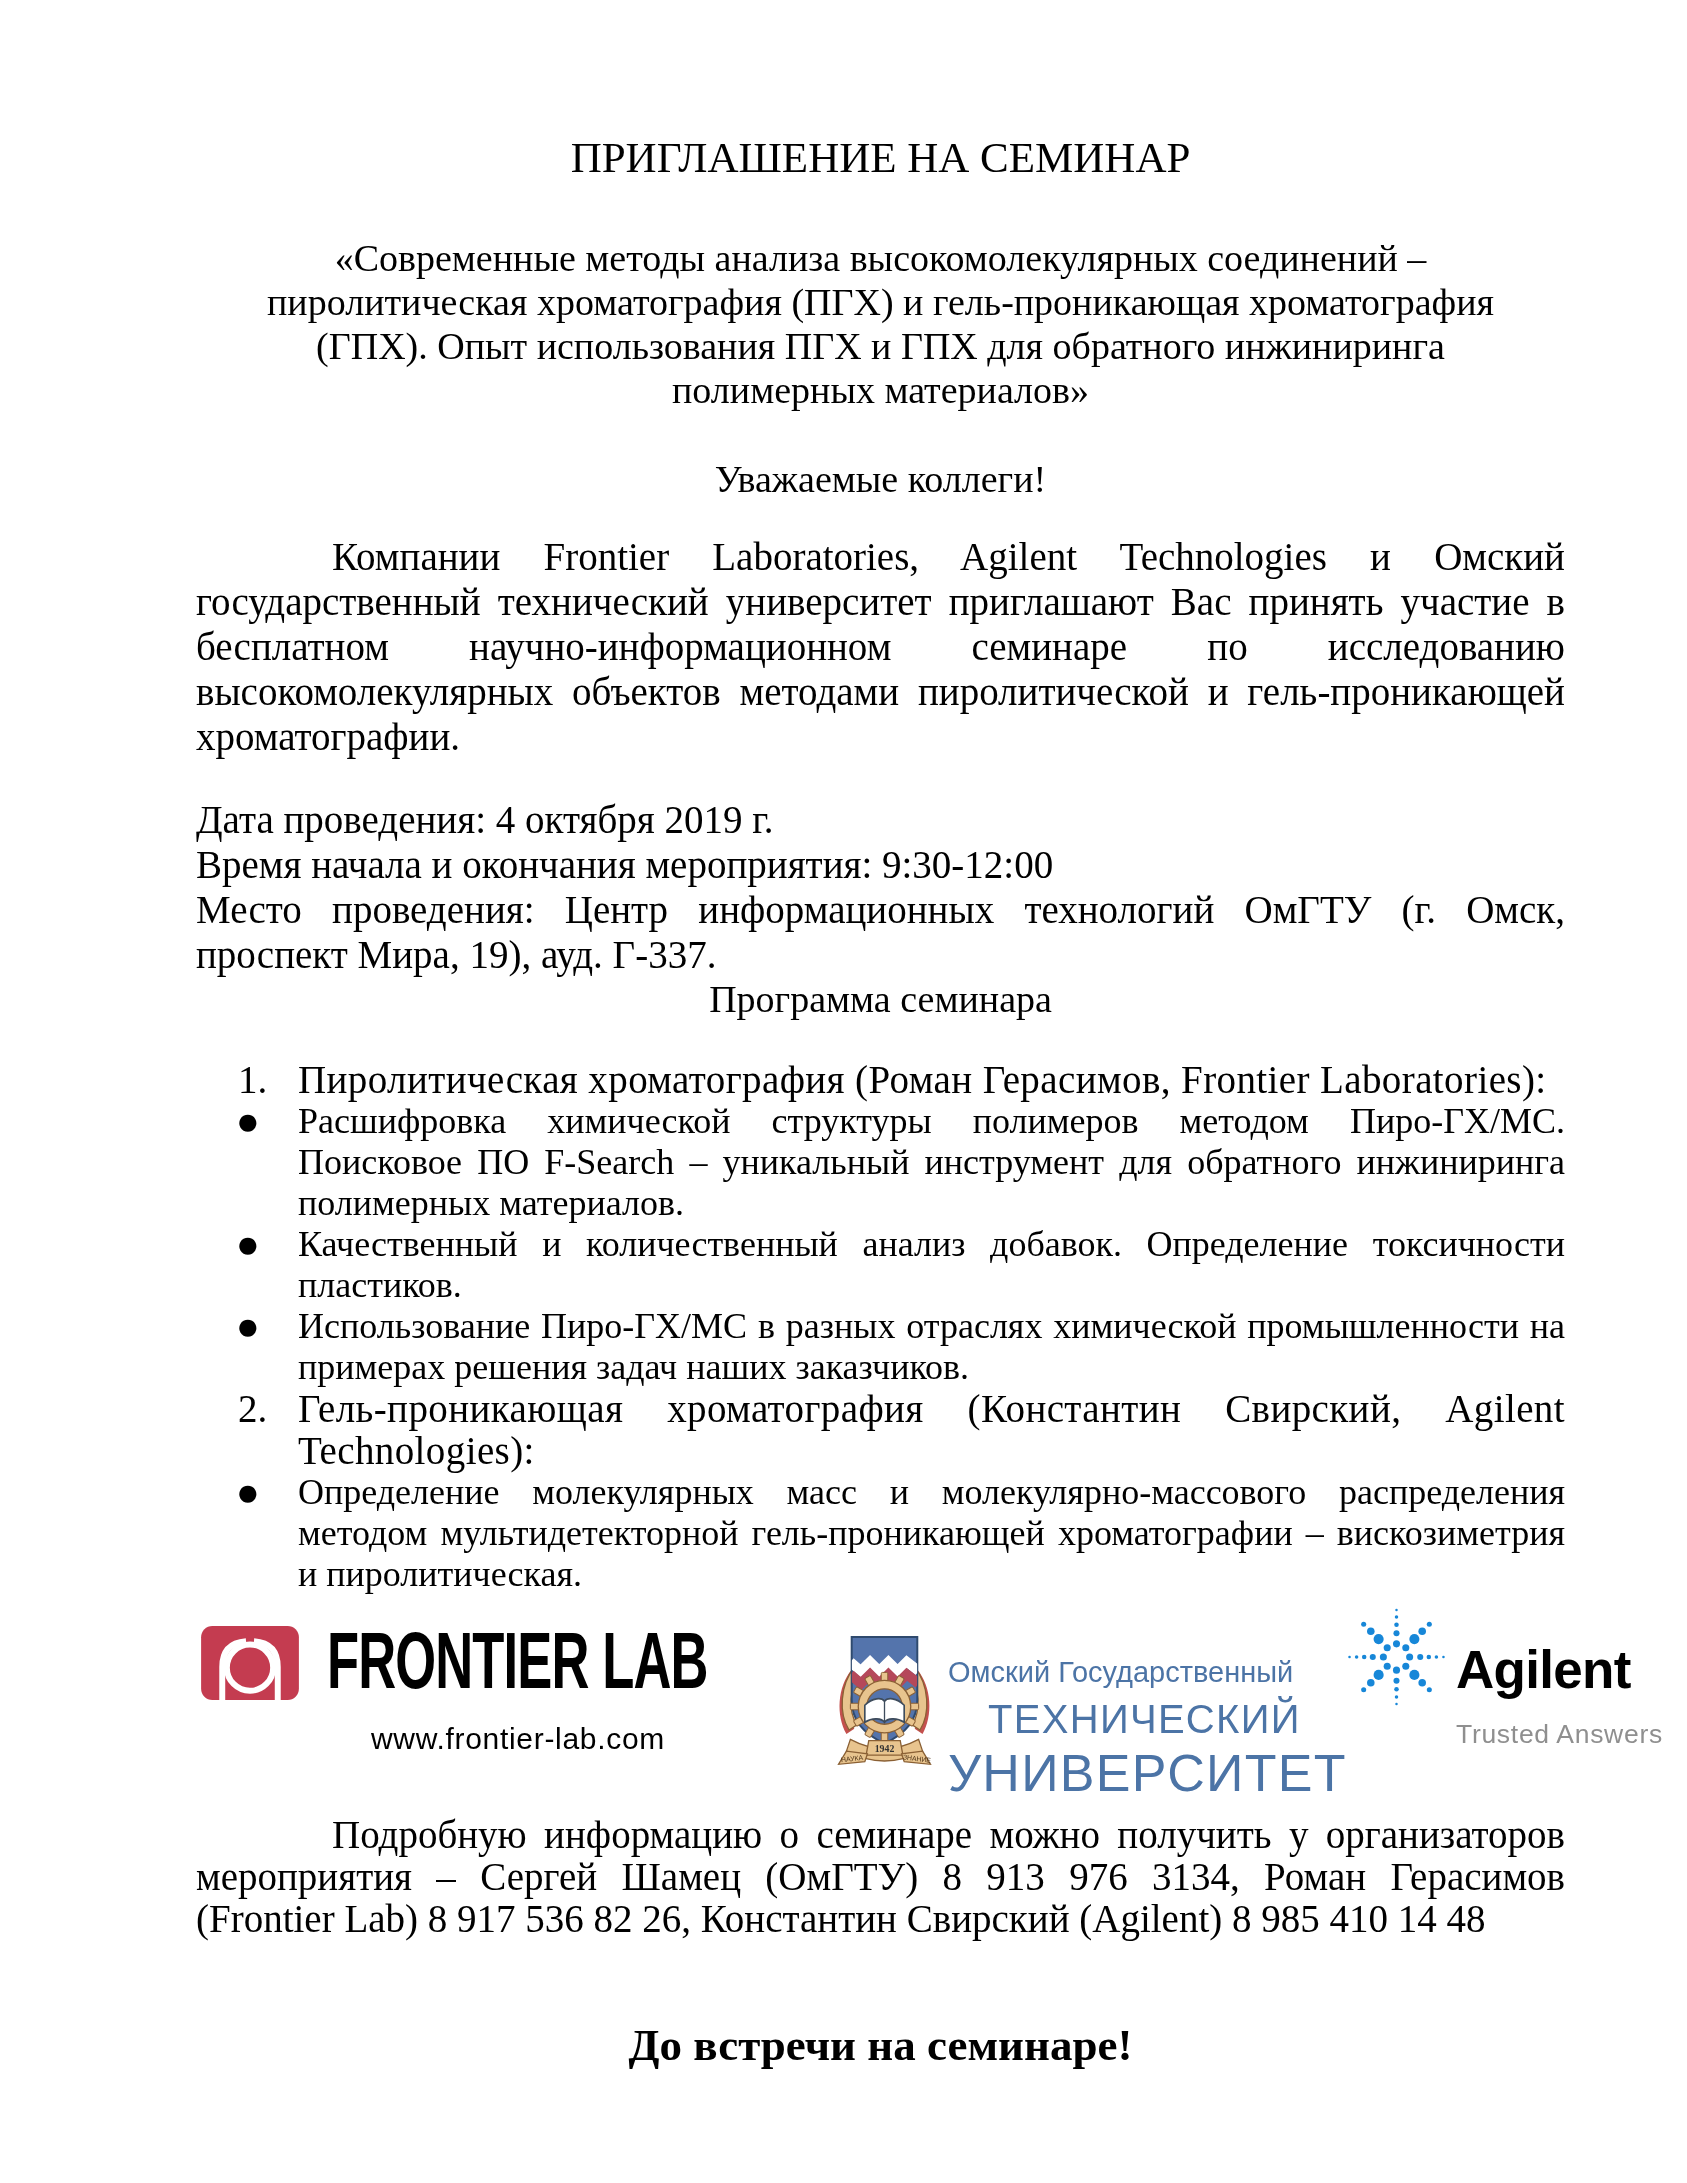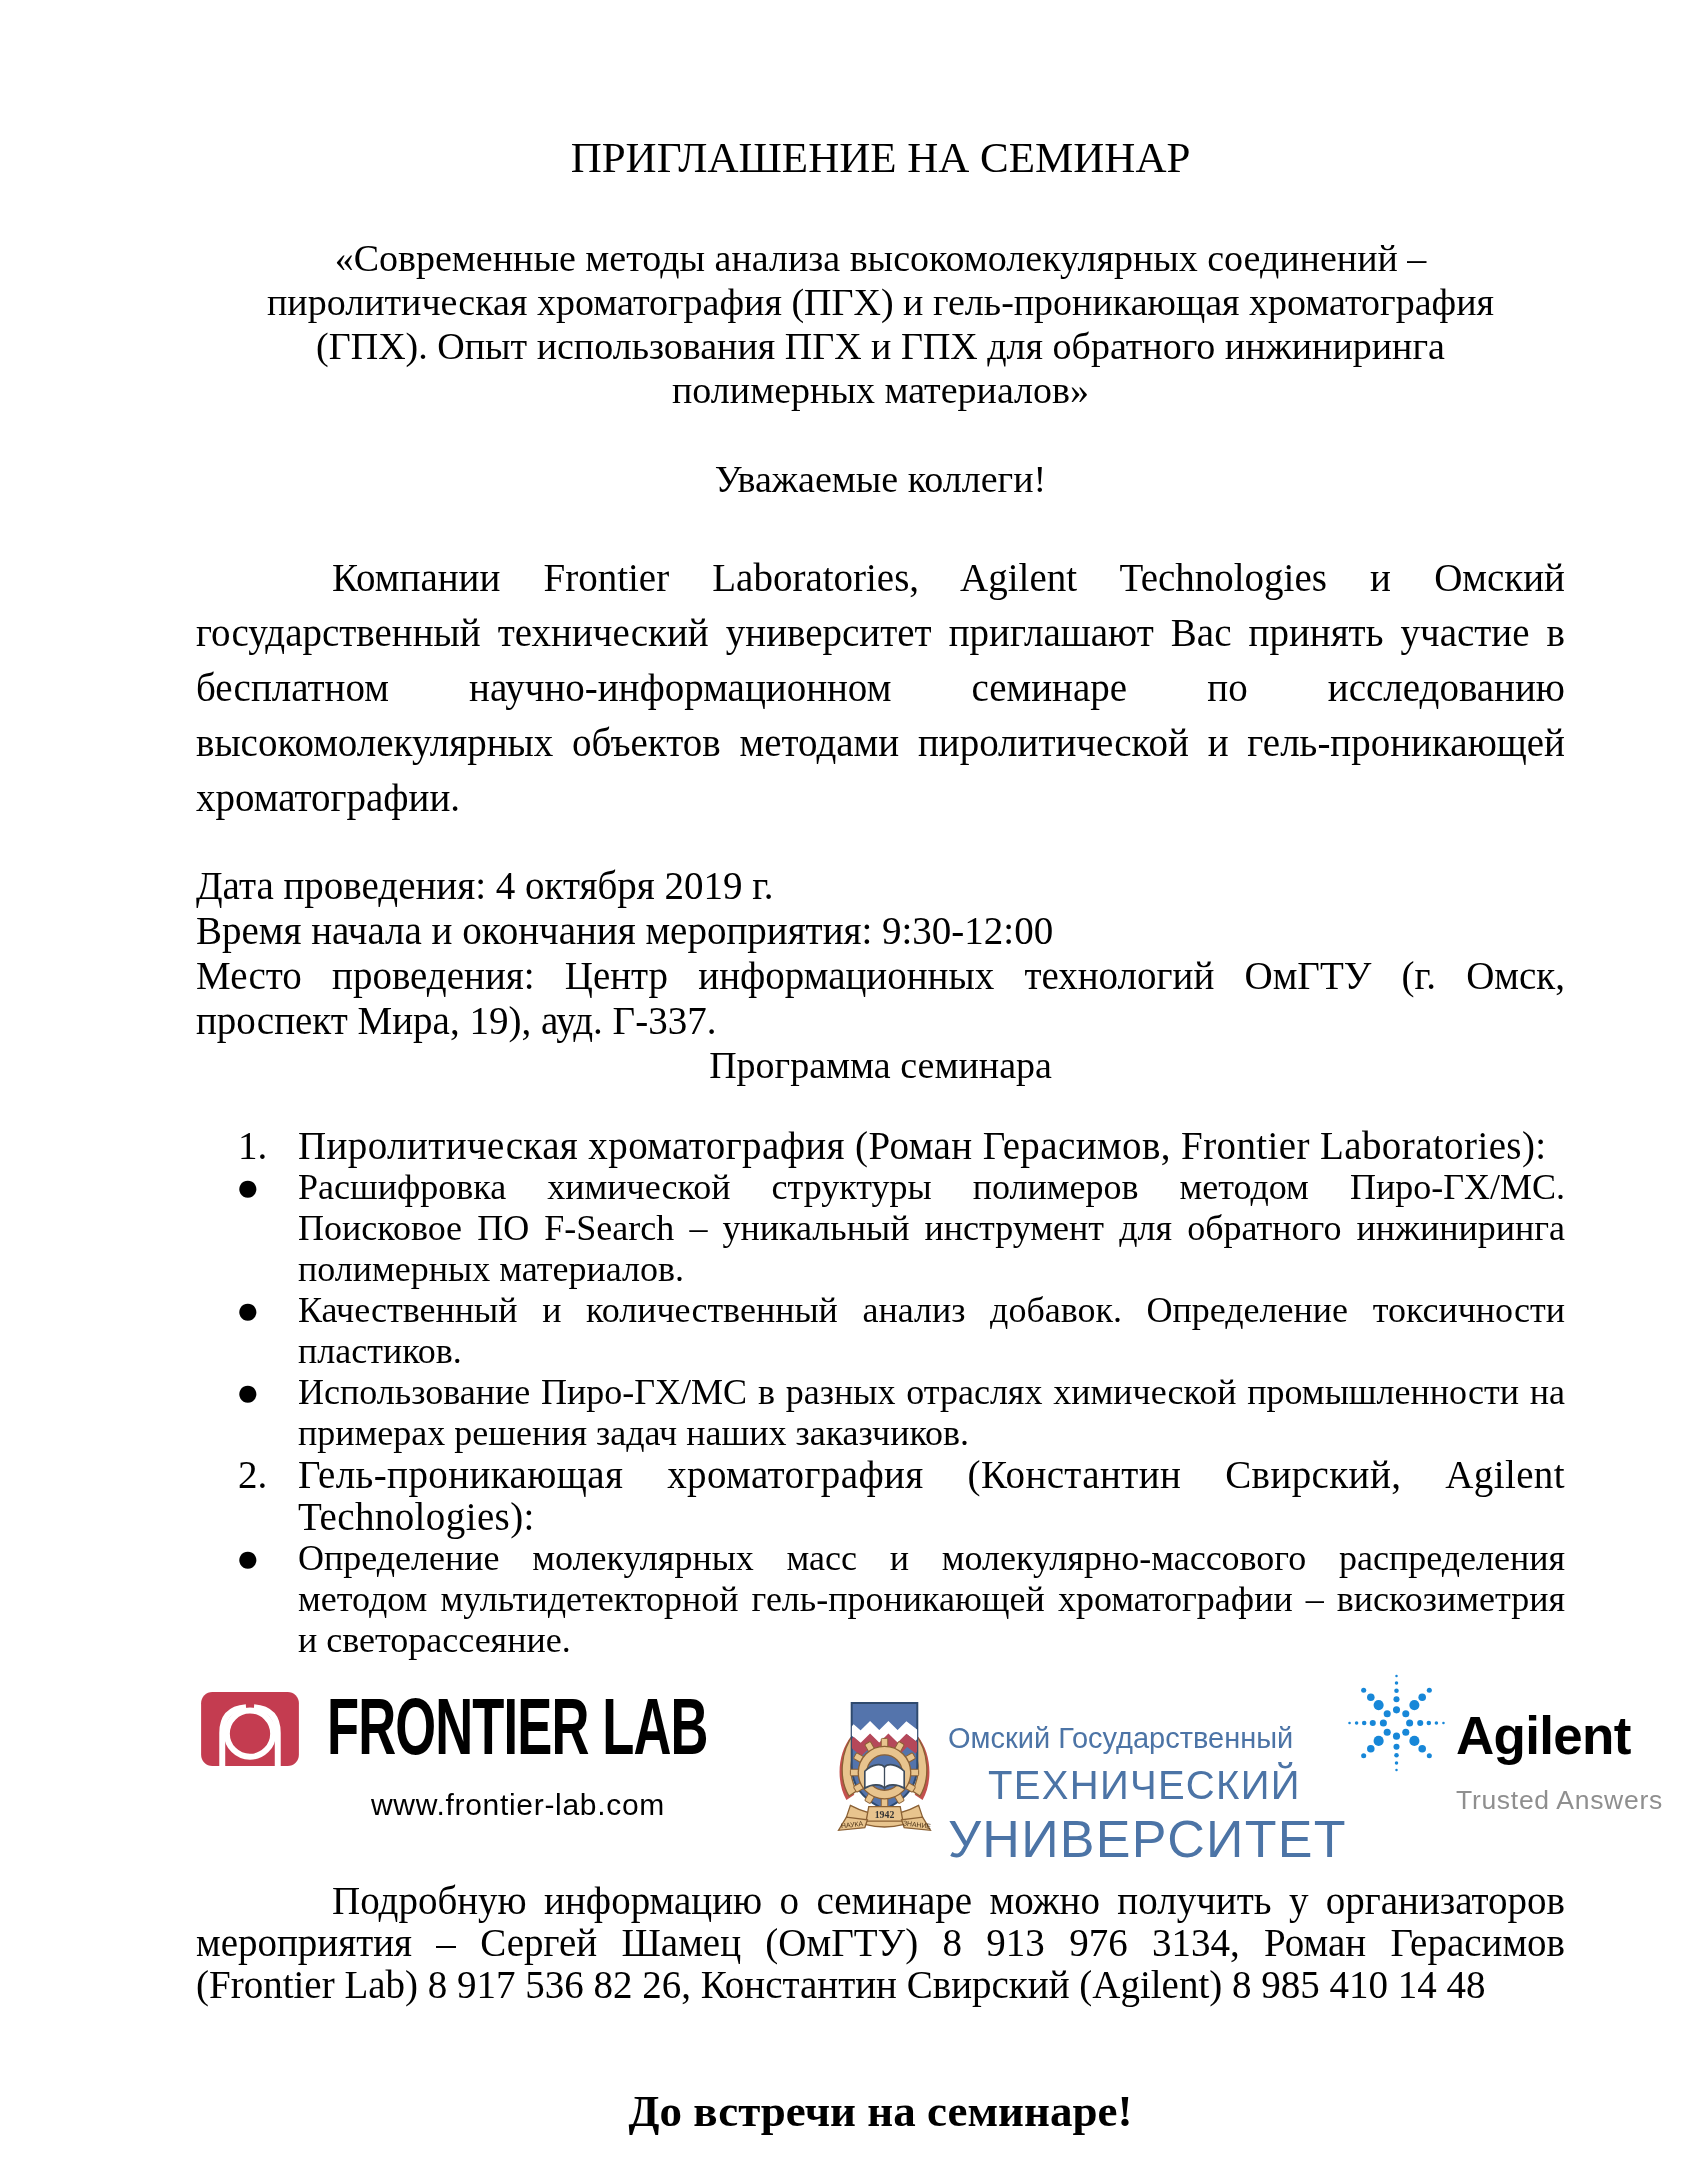--- a/index.html
+++ b/index.html
@@ -23,22 +23,22 @@
     font-size:38px;line-height:44px;
     text-align:center;
     white-space:pre-line;
   }
   .greeting{
     margin-top:45px;
     font-size:38px;line-height:45px;
     text-align:center;
   }
   .intro{
-    margin:48px 0 0 0;
-    font-size:39px;line-height:55px;
+    margin:32px 0 0 0;
+    font-size:39px;line-height:45px;
     text-align:justify;
     text-indent:136px;
   }
   .detail{
     margin:0;
     font-size:39px;line-height:45px;
   }
   .detail.first{margin-top:38px;}
   .detail.justify{text-align:justify;}
   .program-heading{
@@ -143,21 +143,21 @@
     <div class="prow bul">
       <span class="marker">●</span>
       <div class="txt">Использование Пиро-ГХ/МС в разных отраслях химической промышленности на примерах решения задач наших заказчиков.</div>
     </div>
     <div class="prow num">
       <span class="marker">2.</span>
       <div class="txt">Гель-проникающая хроматография (Константин Свирский, Agilent Technologies):</div>
     </div>
     <div class="prow bul">
       <span class="marker">●</span>
-      <div class="txt">Определение молекулярных масс и молекулярно-массового распределения методом мультидетекторной гель-проникающей хроматографии – вискозиметрия и светорассеяние.</div>
+      <div class="txt">Определение молекулярных масс и молекулярно-массового распределения методом мультидетекторной гель-проникающей хроматографии – вискозиметрия и пиролитическая.</div>
     </div>
   </div>
 
   <div class="logos">
 
     <svg class="fl-icon" viewBox="0 0 148 112" xmlns="http://www.w3.org/2000/svg">
       <rect x="0" y="0" width="148" height="112" rx="17" fill="#C43C50"></rect>
       <path d="M32,112 L32,62 Q32,26 68,23" stroke="#FFFFFF" stroke-width="9" fill="none"></path>
       <path d="M116,112 L116,62 Q116,26 80,23" stroke="#FFFFFF" stroke-width="9" fill="none"></path>
       <circle cx="74" cy="63" r="35" stroke="#FFFFFF" stroke-width="9" fill="none"></circle>

